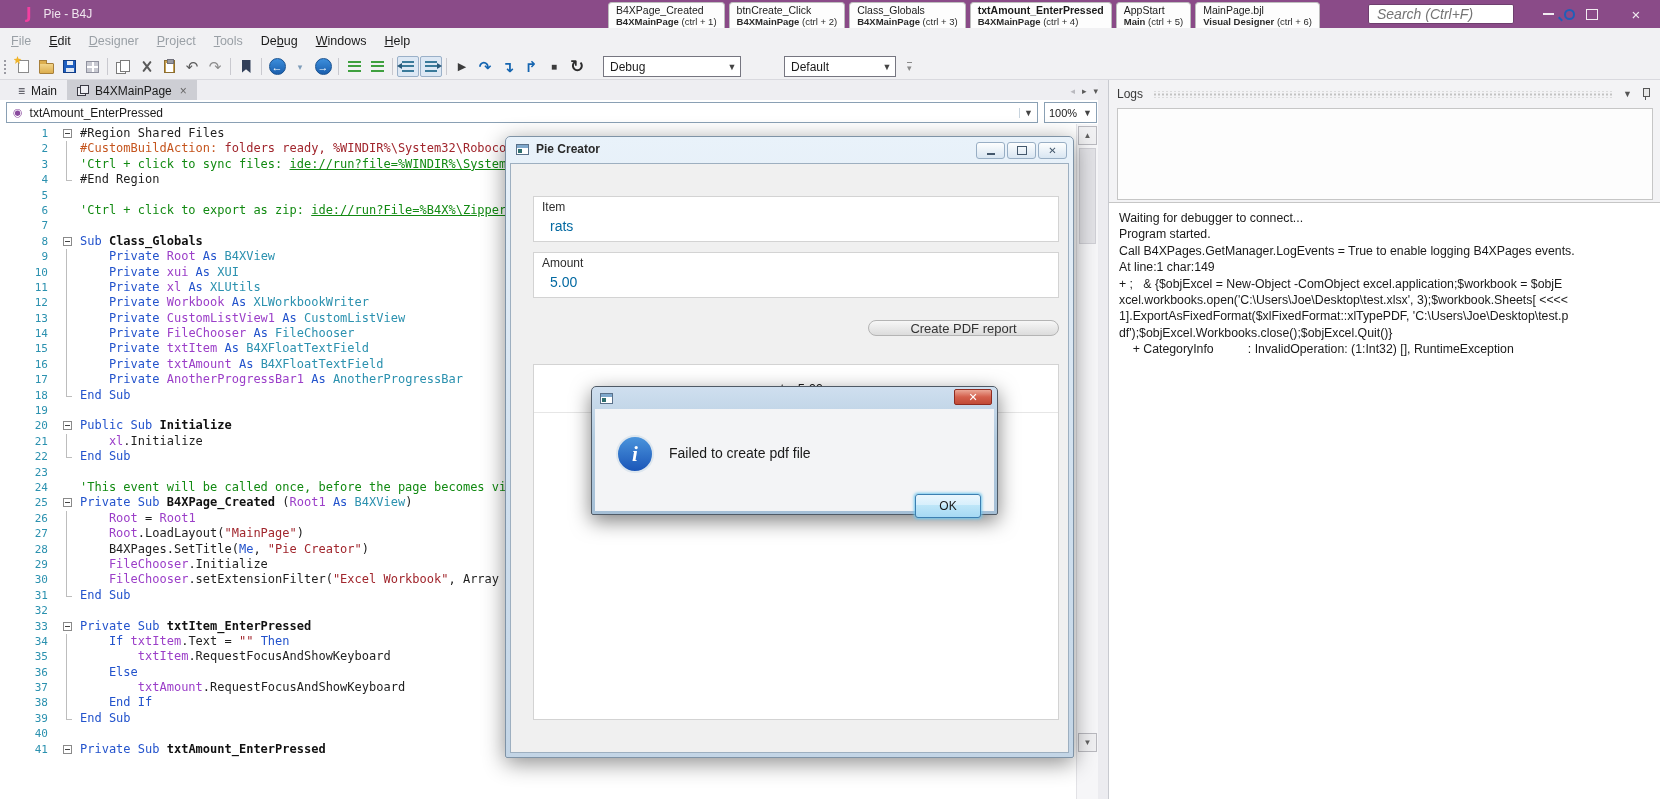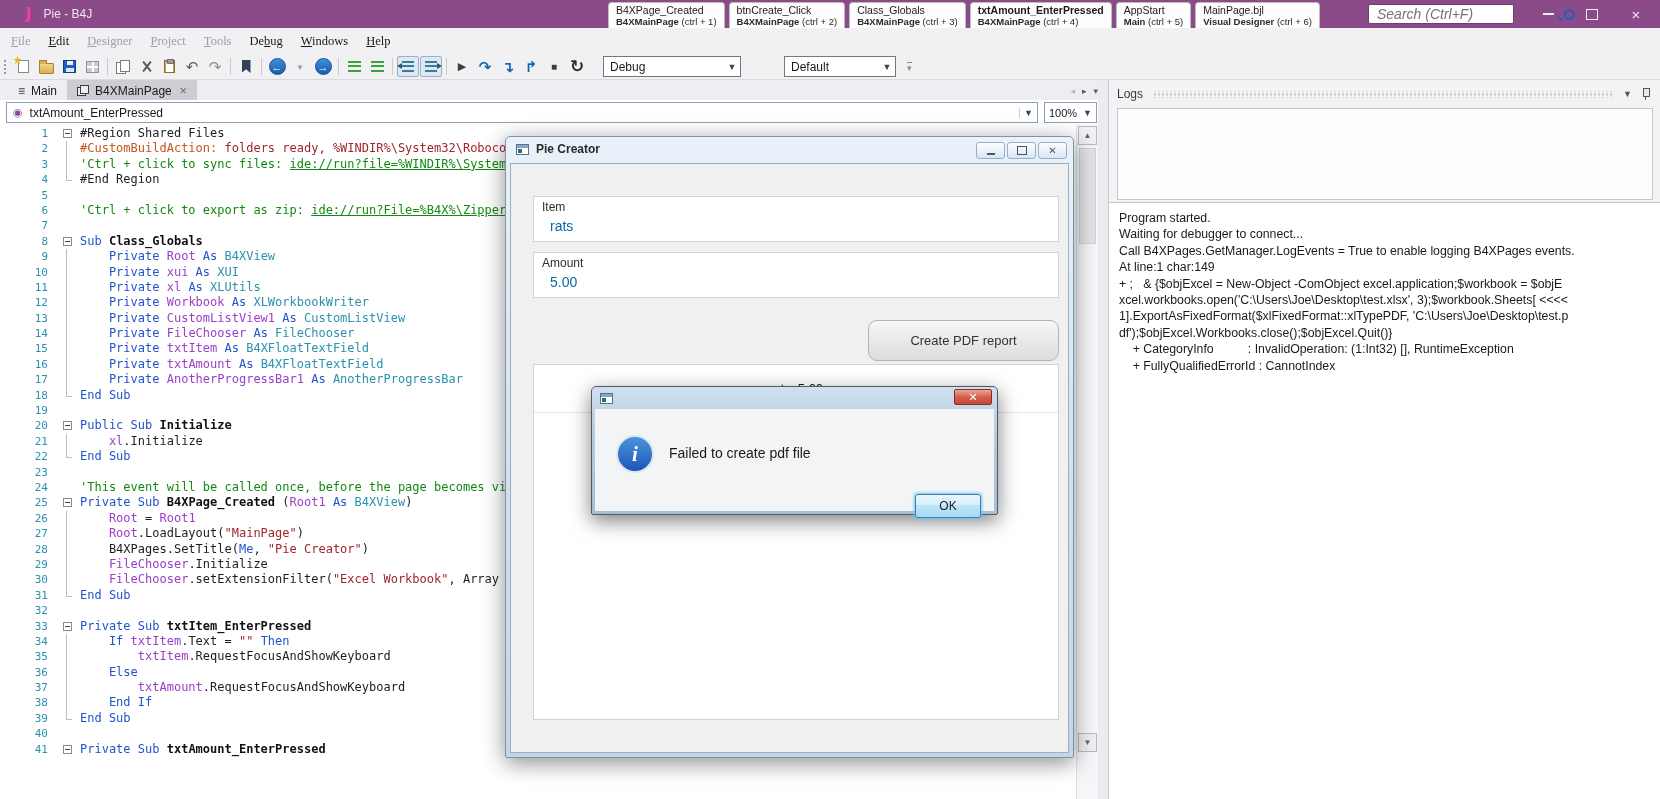--- a/index.html
+++ b/index.html
@@ -23,21 +23,21 @@
   .ic-search::before { content:""; position:absolute; left:1px; top:1px; width:7px; height:7px; border:2px solid #1f5fb8; border-radius:50%; }
   .ic-search::after { content:""; position:absolute; right:0; bottom:1px; width:5px; height:2px; background:#1f5fb8; transform:rotate(45deg); }
   .wincontrols { position:absolute; right:2px; top:0; height:28px; display:flex; }
   .wc { width:44px; height:28px; display:flex; align-items:center; justify-content:center; color:#f2ecf2; }
   .wc-min::before { content:""; width:11px; height:2px; background:#f2ecf2; }
   .wc-max::before { content:""; width:10px; height:9px; border:1.5px solid #f2ecf2; }
   .wc-close { font-size:15px; }
 
   
   .menubar { position:absolute; left:0; top:28px; width:1660px; height:26px; background:#f1f1f3; display:flex; align-items:center; padding-left:2px; }
-  .menuitem { font-size:12.5px; color:#1a1a1a; padding:4px 9px;font-family:Liberation Serif, serif; }
+  .menuitem { font-size:12.5px; color:#1a1a1a; padding:4px 9px; }
   .menuitem.disabled { color:#9aa0a6; }
   .menuitem u { text-decoration:underline; }
 
   
   .toolbar { position:absolute; left:0; top:54px; width:1660px; height:26px; background:#f1f1f3; border-bottom:1px solid #d9d9de; display:flex; align-items:center; gap:1px; padding-left:3px; }
   .grip { width:5px; height:16px; margin-right:3px; background-image:radial-gradient(#9a9aa2 1px,transparent 1.2px); background-size:4px 4px; }
   .tico { width:22px; height:21px; display:flex; align-items:center; justify-content:center; border-radius:2px; position:relative; }
   .tico.boxed { border:1px solid #9ab0c8; background:#dde8f4; }
   .tsep { width:1px; height:17px; background:#c9c9cf; margin:0 3px; }
   .shape-page { width:11px; height:13px; background:#fff; border:1px solid #8a8a8a; position:relative; }
@@ -135,21 +135,21 @@
   .ic-app::after { content:""; position:absolute; left:1px; bottom:1px; width:4px; height:4px; background:#2f6f6f; }
   .winbtns { position:absolute; right:6px; top:5px; display:flex; gap:2px; }
   .wb { width:29px; height:17px; border:1px solid #98aec4; border-radius:3px; background:linear-gradient(#fdfefe,#d9e6f2); display:flex; align-items:center; justify-content:center; color:#44586c; font-size:10px; }
   .wb-min::before { content:""; width:8px; height:2px; background:#44586c; margin-top:6px; }
   .wb-max::before { content:""; width:8px; height:7px; border:1.5px solid #44586c; }
   .dlgbody { position:absolute; left:4px; right:4px; top:26px; bottom:4px; background:#f0f0f0; border:1px solid #9dafc0; }
   .fieldbox { position:absolute; left:22px; width:526px; height:46px; background:#fff; border:1px solid #d3d3d3; }
   .fieldbox .flabel { position:absolute; left:8px; top:3px; font-size:12px; color:#2e2e2e; }
   .fieldbox .fvalue { position:absolute; left:16px; top:21px; font-size:14px; color:#0369a1; }
   .fb-item { top:32px; } .fb-amount { top:88px; }
-  .pdfbtn { position:absolute; left:357px; top:156px; width:191px; height:41px; background:linear-gradient(#f7f7f7,#dcdcdc); border:1px solid #b4b4b4; border-radius:9px; font-size:13px; color:#333; display:flex; align-items:center; justify-content:center; }
+  .pdfbtn { position:absolute; left:357px; top:156px; width:191px; height:16px; background:linear-gradient(#f7f7f7,#dcdcdc); border:1px solid #b4b4b4; border-radius:9px; font-size:13px; color:#333; display:flex; align-items:center; justify-content:center; }
   .listbox { position:absolute; left:22px; top:200px; width:526px; height:356px; background:#fff; border:1px solid #d3d3d3; }
   .listrow { height:48px; border-bottom:1px solid #e6e6e6; display:flex; align-items:center; justify-content:center; font-size:13px; color:#1a1a1a; }
 
   
   .errdlg { position:absolute; left:591px; top:386px; width:407px; height:129px; z-index:20;
     background:linear-gradient(#cfdfef 0%, #b3cbdf 40%, #a5bfd6 100%); border:1px solid #4f5a66; border-radius:5px 5px 2px 2px;
     box-shadow:0 6px 20px rgba(0,0,0,.5); }
   .errdlg .ic-app { left:8px; top:6px; }
   .errclose { position:absolute; right:5px; top:2px; width:38px; height:16px; border:1px solid #8e2b20; border-radius:2px;
     background:linear-gradient(#eba796,#d4604c 50%,#c04a36); color:#fff; font-size:11px; display:flex; align-items:center; justify-content:center; }
@@ -391,30 +391,29 @@
     <div class="logshdr">
       <span class="ltitle">Logs</span>
       <span class="dots"></span>
       <span class="hico">▼</span>
       <span class="ic-pin"></span>
       <span class="hclose">×</span>
     </div>
     <div class="logsfilter"></div>
     <div class="logarea">
       <div id="log-lines">
+          <div class="logline">Waiting for debugger to connect...</div>
           <div class="logline">Program started.</div>
-          <div class="logline">Waiting for debugger to connect...</div>
           <div class="logline">Call B4XPages.GetManager.LogEvents = True to enable logging B4XPages events.</div>
           <div class="logline">At line:1 char:149</div>
           <div class="logline">+ ;   &amp; {$objExcel = New-Object -ComObject excel.application;$workbook = $objE</div>
           <div class="logline">xcel.workbooks.open('C:\Users\Joe\Desktop\test.xlsx', 3);$workbook.Sheets[ &lt;&lt;&lt;&lt;</div>
           <div class="logline">1].ExportAsFixedFormat($xlFixedFormat::xlTypePDF, 'C:\Users\Joe\Desktop\test.p</div>
           <div class="logline">df');$objExcel.Workbooks.close();$objExcel.Quit()}</div>
           <div class="logline">    + CategoryInfo          : InvalidOperation: (1:Int32) [], RuntimeException</div>
-          <div class="logline">    + FullyQualifiedErrorId : CannotIndex</div>
         </div>
     </div>
   </div>
 
   <div class="piedlg">
     <span class="ic-app"></span>
     <span class="dtitle">Pie Creator</span>
     <div class="winbtns">
       <span class="wb wb-min"></span>
       <span class="wb wb-max"></span>

